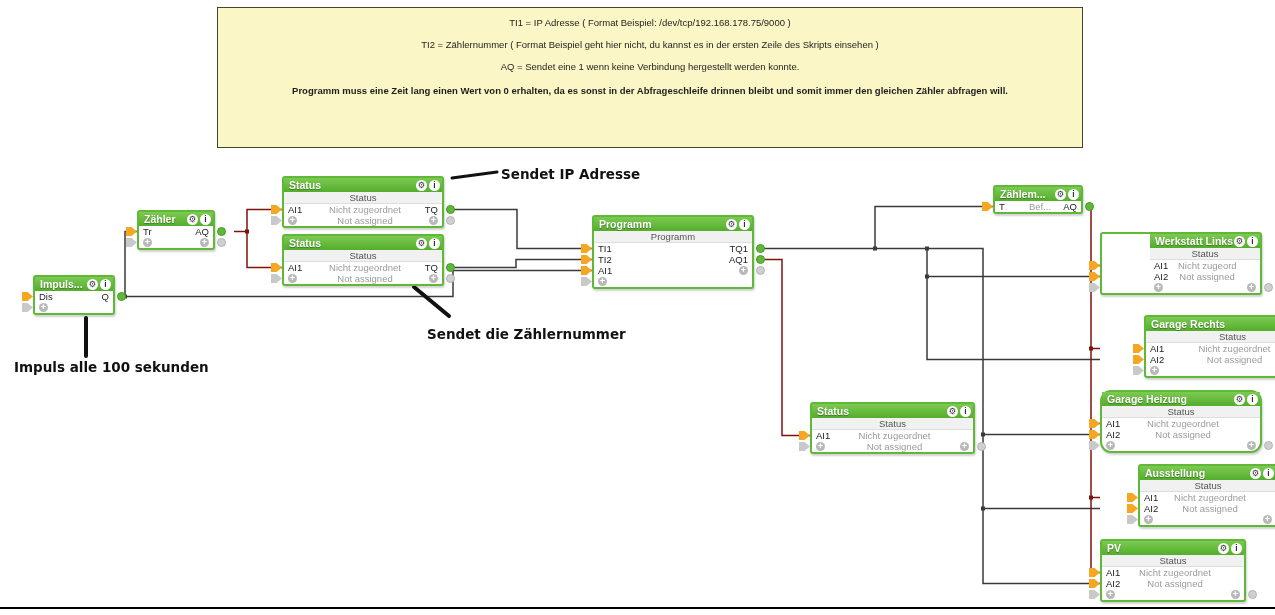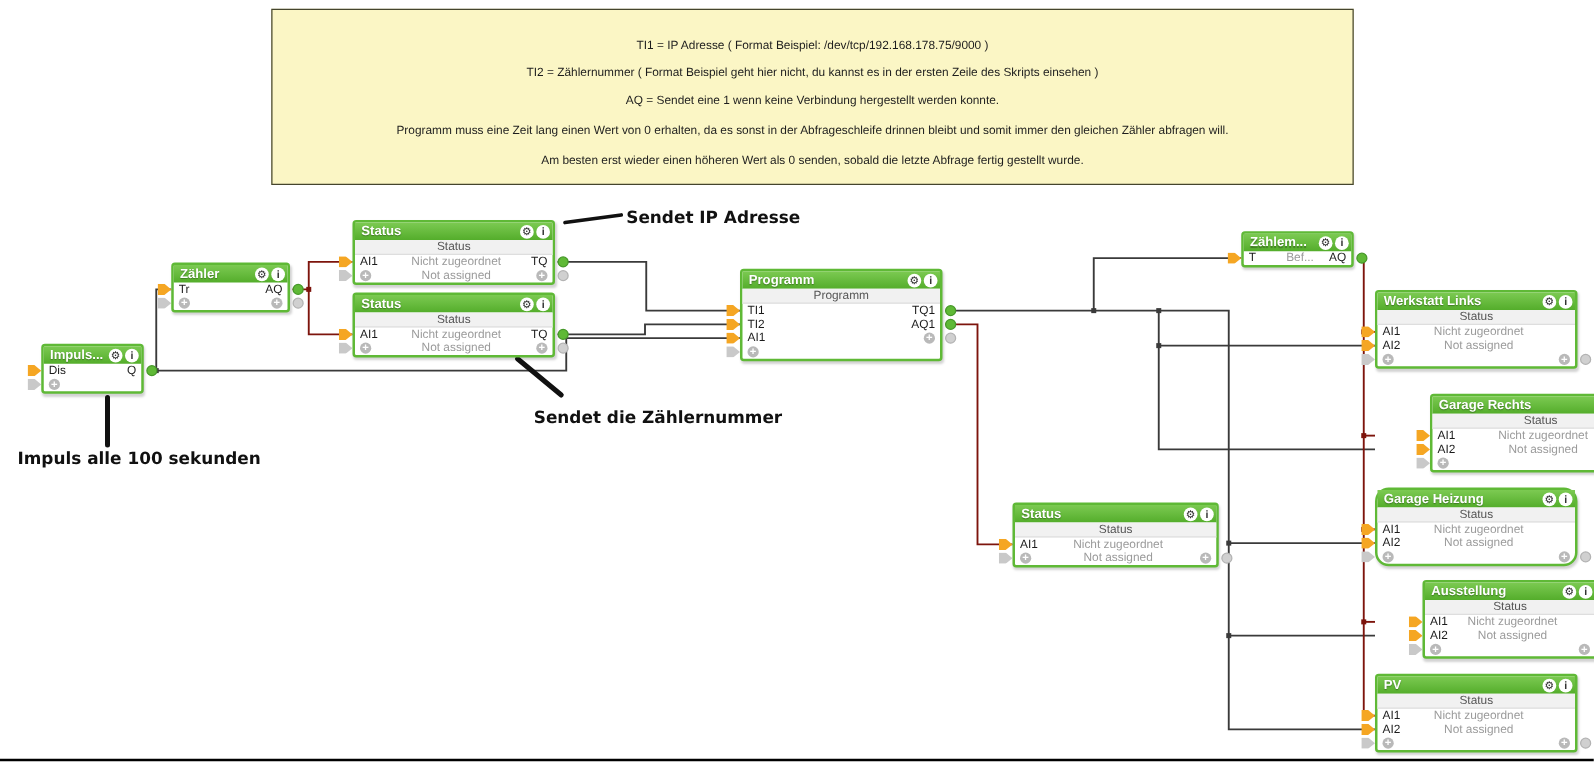--- a/index.html
+++ b/index.html
@@ -1,23 +1,23 @@
 <!DOCTYPE html>
 <html><head>
 <meta charset="utf-8">
 <style>
   html,body{margin:0;padding:0;background:#ffffff;width:1275px;height:615px;overflow:hidden;
     font-family:"Liberation Sans","DejaVu Sans",sans-serif;}
   #canvas{position:absolute;left:0;top:0;width:1275px;height:615px;}
   #wire-svg{position:absolute;left:0;top:0;z-index:0;}
   
   #note-box{position:absolute;left:217px;top:7px;width:866px;height:141px;z-index:1;
-    background:#fbf6c5;border:1px solid #45452d;box-sizing:border-box;text-align:center;padding-top:23px;}
+    background:#fbf6c5;border:1px solid #45452d;box-sizing:border-box;text-align:center;padding-top:9px;}
   .note-line{font-size:9.5px;color:#1d1d1d;line-height:12px;margin:0 0 10px;}
-  .note-line.tight{margin:12px;}
+  .note-line.tight{margin:12px;font-weight:bold;}
   
   .node{position:absolute;z-index:2;background:#fff;border:2px solid #5fb936;border-radius:3px;
     box-sizing:border-box;box-shadow:1px 2px 2px rgba(0,0,0,.18);}
   .node-header{display:flex;justify-content:space-between;align-items:center;height:14px;
     background:linear-gradient(#7cca52,#54ad2b);color:#fff;font-weight:bold;font-size:10.5px;
     padding:0 2px 0 5px;text-shadow:0 1px 1px rgba(0,0,0,.35);white-space:nowrap;overflow:hidden;}
   .hdr-icons{display:flex;gap:2px;flex:0 0 auto;}
   .hdr-icon{width:11px;height:11px;border-radius:50%;background:#fff;color:#333;
     font-size:8.5px;line-height:11px;text-align:center;font-weight:bold;text-shadow:none;}
   .node-subtitle{height:11px;line-height:11px;background:#f1f1f1;color:#555;text-align:center;
@@ -77,21 +77,20 @@
       <polyline points="1091,497.5 1100,497.5" fill="none" stroke="#7d140c" stroke-width="1.5"></polyline>
       <line x1="452" y1="178" x2="497" y2="172" stroke="#111111" stroke-width="3" stroke-linecap="round"></line>
       <line x1="414" y1="287" x2="449" y2="316" stroke="#111111" stroke-width="4" stroke-linecap="round"></line>
       <line x1="86" y1="318" x2="86" y2="356" stroke="#111111" stroke-width="4" stroke-linecap="round"></line>
     </svg>
   <div id="note-box">
       <p class="note-line">TI1 = IP Adresse ( Format Beispiel: /dev/tcp/192.168.178.75/9000 )</p>
       <p class="note-line">TI2 = Zählernummer ( Format Beispiel geht hier nicht, du kannst es in der ersten Zeile des Skripts einsehen )</p>
       <p class="note-line">AQ = Sendet eine 1 wenn keine Verbindung hergestellt werden konnte.</p>
       <p class="note-line tight">Programm muss eine Zeit lang einen Wert von 0 erhalten, da es sonst in der Abfrageschleife drinnen bleibt und somit immer den gleichen Zähler abfragen will.</p>
-      <p class="note-line tight">Am besten erst wieder einen höheren Wert als 0 senden, sobald die letzte Abfrage fertig gestellt wurde.</p>
     </div>
   <div id="nodes-layer">
       <div class="node" style="left: 33px; top: 275px; width: 82px;">
         <div class="node-header">
           <span class="node-title">Impuls...</span>
           <span class="hdr-icons">
             <span class="hdr-icon">⚙</span>
             <span class="hdr-icon">i</span>
           </span>
         </div>
@@ -102,21 +101,21 @@
         </div>
         <div class="node-row">
           <span class="row-left"><span class="plus-badge">+</span></span>
           <span class="row-mid"></span>
           <span class="row-right"></span>
         </div>
         <span class="port-in orange" style="top: 15px;"></span>
         <span class="port-out green" style="top: 15px;"></span>
         <span class="port-in grey" style="top: 26px;"></span>
       </div>
-      <div class="node" style="left: 137px; top: 210px; width: 95px;">
+      <div class="node" style="left: 137px; top: 210px; width: 78px;">
         <div class="node-header">
           <span class="node-title">Zähler</span>
           <span class="hdr-icons">
             <span class="hdr-icon">⚙</span>
             <span class="hdr-icon">i</span>
           </span>
         </div>
         <div class="node-row">
           <span class="row-left">Tr</span>
           <span class="row-mid"></span>
@@ -249,21 +248,21 @@
         </div>
         <div class="node-row">
           <span class="row-left"><span class="plus-badge">+</span></span>
           <span class="row-mid">Not assigned</span>
           <span class="row-right"><span class="plus-badge">+</span></span>
         </div>
         <span class="port-in orange" style="top: 27px;"></span>
         <span class="port-in grey" style="top: 38px;"></span>
         <span class="port-out greyc" style="top: 38px;"></span>
       </div>
-      <div class="node" style="left: 1100px; top: 232px; width: 162px;">
+      <div class="node" style="left: 1100px; top: 232px; width: 162px; padding-left: 48px;">
         <div class="node-header">
           <span class="node-title">Werkstatt Links</span>
           <span class="hdr-icons">
             <span class="hdr-icon">⚙</span>
             <span class="hdr-icon">i</span>
           </span>
         </div>
         <div class="node-subtitle">Status</div>
         <div class="node-row">
           <span class="row-left">AI1</span>
@@ -365,21 +364,21 @@
         <div class="node-row">
           <span class="row-left"><span class="plus-badge">+</span></span>
           <span class="row-mid"></span>
           <span class="row-right"><span class="plus-badge">+</span></span>
         </div>
         <span class="port-in orange" style="top: 27px;"></span>
         <span class="port-in orange" style="top: 38px;"></span>
         <span class="port-in grey" style="top: 49px;"></span>
         <span class="port-out greyc" style="top: 49px;"></span>
       </div>
-      <div class="node" style="left: 1100px; top: 539px; width: 162px;">
+      <div class="node" style="left: 1100px; top: 539px; width: 146px;">
         <div class="node-header">
           <span class="node-title">PV</span>
           <span class="hdr-icons">
             <span class="hdr-icon">⚙</span>
             <span class="hdr-icon">i</span>
           </span>
         </div>
         <div class="node-subtitle">Status</div>
         <div class="node-row">
           <span class="row-left">AI1</span>

